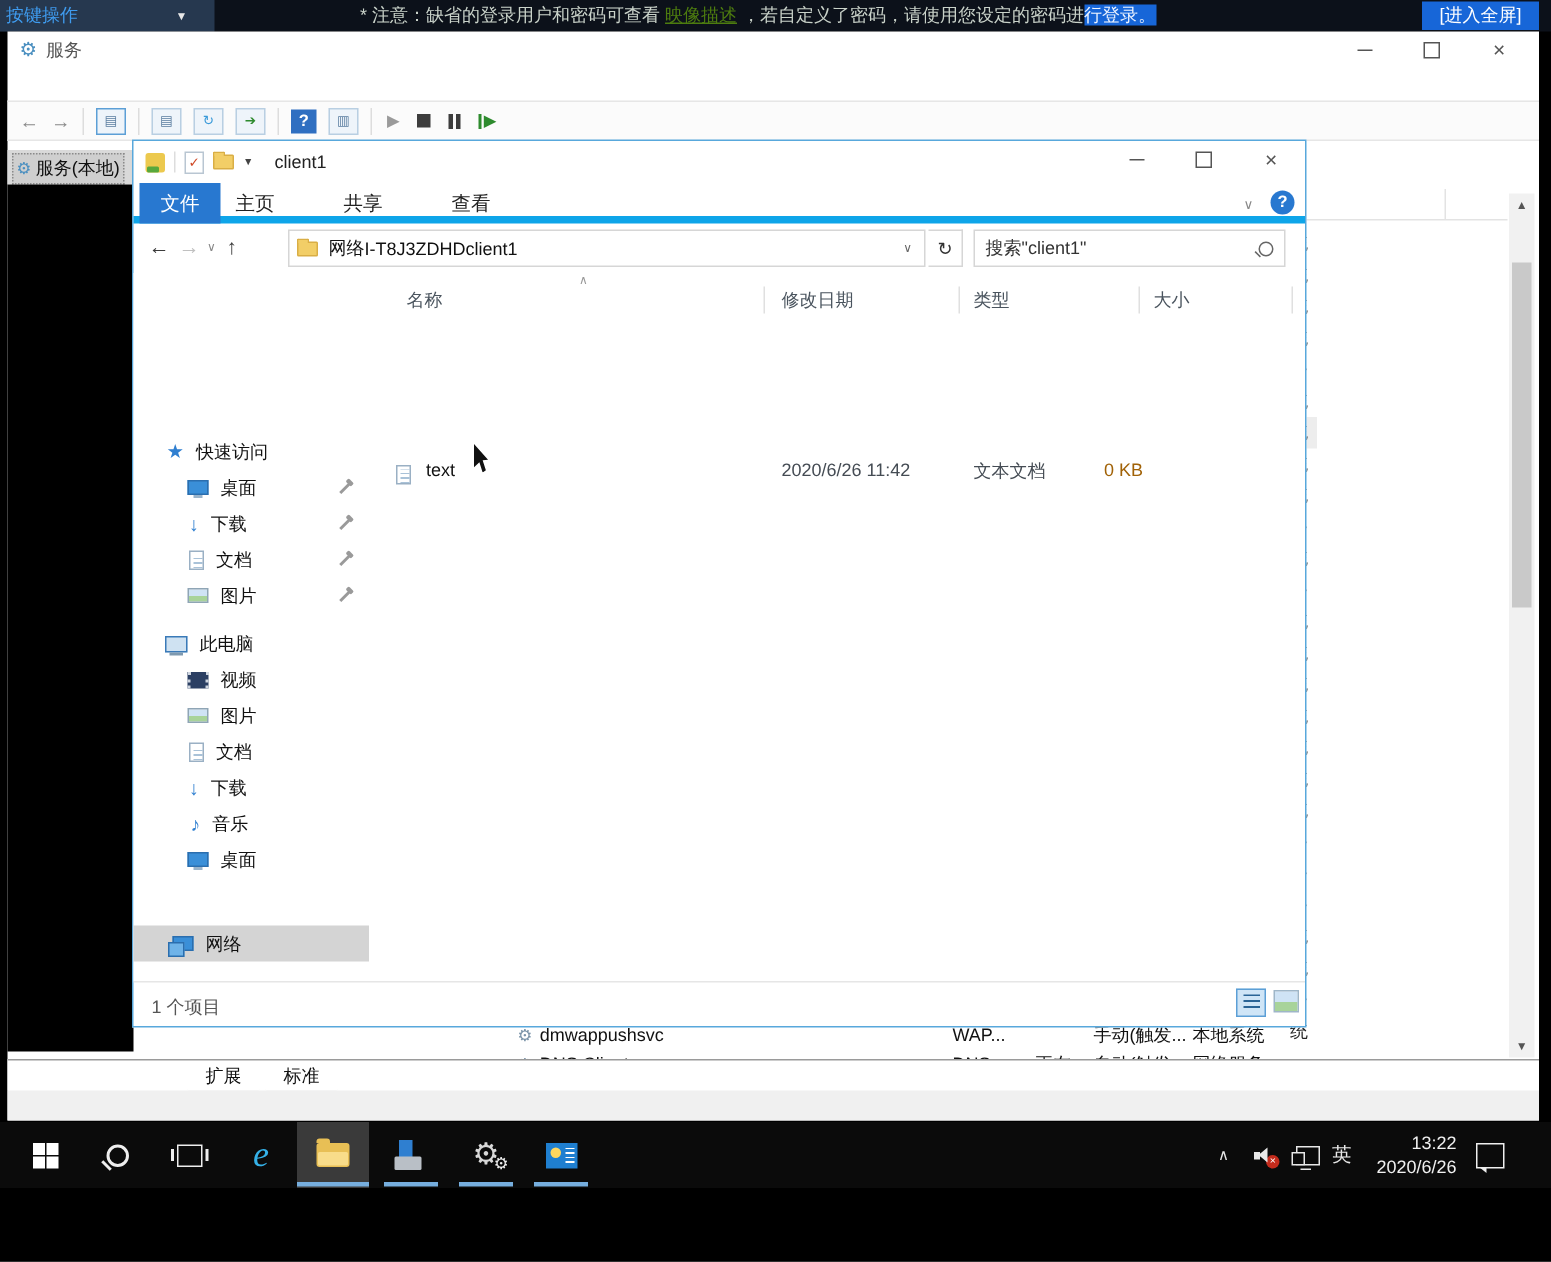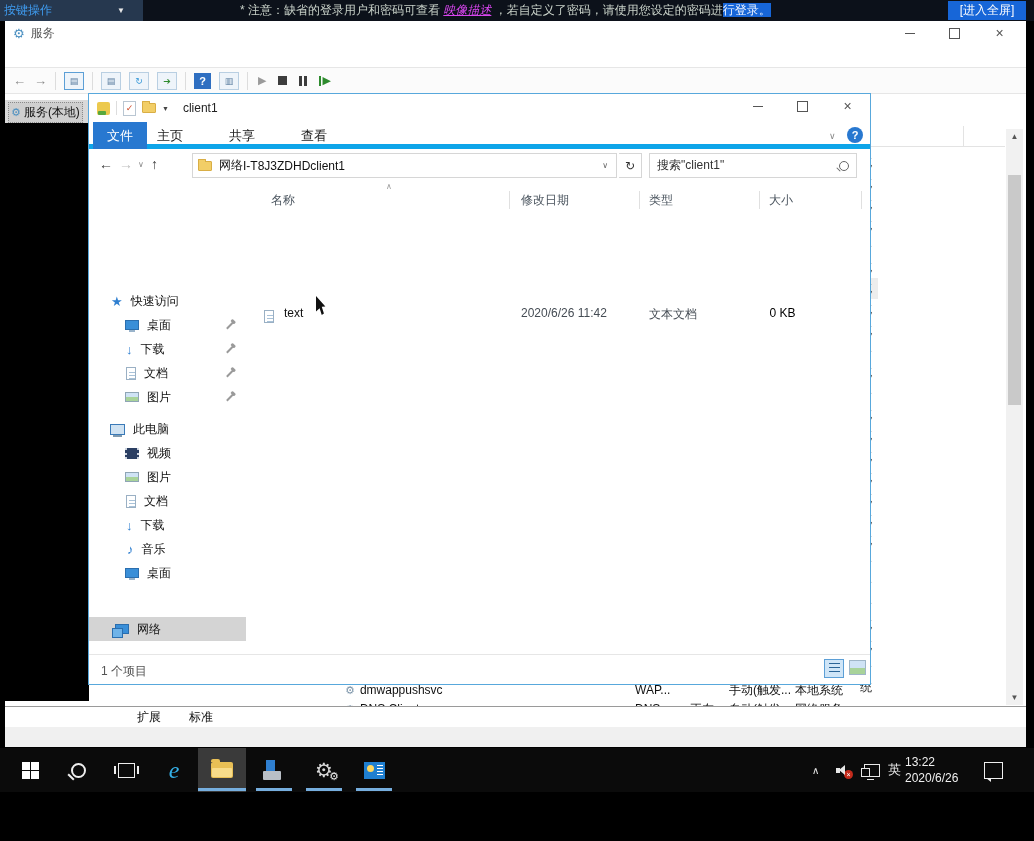--- a/index.html
+++ b/index.html
@@ -4,21 +4,21 @@
 <style>
   html,body{margin:0;padding:0;background:#000;}
   .stage{position:relative;width:1034px;height:841px;background:#000;overflow:hidden;
     font-family:"Liberation Sans","DejaVu Sans",sans-serif;font-size:12px;color:#222;}
   
   .remotebar{position:absolute;left:0;top:0;width:1034px;height:21px;background:#0c111a;}
   .keyop{position:absolute;left:0;top:0;width:143px;height:21px;background:#26384f;color:#3f9bee;
     display:flex;align-items:center;padding-left:4px;box-sizing:border-box;}
   .keyop .caret{position:absolute;right:18px;color:#e8e8e8;font-size:8px;}
   .notice{position:absolute;left:240px;top:0;height:21px;line-height:21px;color:#c9d2c9;white-space:nowrap;}
-  .notice .lnk{color:#d946ef;text-decoration:underline;font-style:italic;}
+  .notice .lnk{color:#4d7c0f;text-decoration:underline;}
   .notice .sel{background:#1766d8;color:#eef4ff;}
   .fullscreen{position:absolute;left:948px;top:1px;width:78px;height:19px;line-height:19px;text-align:center;
     background:#1766d8;color:#fff;}
   
   .svc{position:absolute;left:5px;top:21px;width:1021px;height:726px;background:#fff;}
   .svc-title{position:absolute;left:0;top:0;width:100%;height:24px;display:flex;align-items:center;color:#555;}
   .svc-title .gear{color:#4a8fc0;font-size:13px;margin:0 6px 0 8px;}
   .svc-controls{position:absolute;right:4px;top:0;display:flex;}
   .wbtn{width:45px;height:24px;display:flex;align-items:center;justify-content:center;color:#555;}
   .gl-min{width:10px;height:1px;background:#555;}
@@ -130,21 +130,21 @@
   
   .filearea{position:absolute;left:157px;top:88px;width:624px;height:472px;background:#fff;}
   .cols{position:absolute;left:0;top:7px;width:100%;height:22px;color:#4a545e;}
   .cols .c{position:absolute;top:3px;}
   .cols .v{position:absolute;top:2px;width:1px;height:18px;background:#e0e0e0;}
   .sortcaret{position:absolute;left:140px;top:-6px;font-size:8px;color:#999;}
   .filerow{position:absolute;left:0;top:124px;width:600px;height:22px;color:#111;}
   .filerow .name{position:absolute;left:38px;}
   .filerow .date{position:absolute;left:275px;color:#454c54;}
   .filerow .type{position:absolute;left:403px;color:#454c54;}
-  .filerow .size{position:absolute;left:490px;width:93px;text-align:center;color:#000000;}
+  .filerow .size{position:absolute;left:490px;width:93px;text-align:left;color:#a16207;}
   .filerow .ic-doc{position:absolute;left:18px;top:4px;}
   .cursor{position:absolute;left:70px;top:114px;width:12px;height:19px;background:#111;
     clip-path:polygon(0 0,0 82%,30% 64%,48% 100%,66% 92%,48% 57%,78% 55%);z-index:9;}
   
   .statusbar{position:absolute;left:0;top:560px;width:781px;height:30px;border-top:1px solid #e6e6e6;box-sizing:border-box;}
   .statusbar .cnt{position:absolute;left:12px;top:8px;color:#555;}
   .vw-details{position:absolute;left:735px;top:4px;width:20px;height:19px;background:#cfe5f7;border:1px solid #5c9fd6;
     box-sizing:border-box;display:flex;align-items:center;justify-content:center;}
   .vw-details i{width:11px;height:11px;background:repeating-linear-gradient(#2a6496 0 1px,transparent 1px 4px);}
   .vw-large{position:absolute;left:760px;top:5px;width:17px;height:15px;border:1px solid #9fb6c8;box-sizing:border-box;
@@ -177,21 +177,21 @@
   .tray{position:absolute;top:0;height:44px;display:flex;align-items:center;color:#e8e8e8;}
   .tr-chev{font-size:10px;}
   .spk{position:relative;width:14px;height:12px;}
   .spk:before{content:"";position:absolute;left:0;top:4px;width:4px;height:5px;background:#e8e8e8;}
   .spk:after{content:"";position:absolute;left:3px;top:1px;border-top:5px solid transparent;border-bottom:5px solid transparent;border-right:6px solid #e8e8e8;}
   .spk .badge{position:absolute;right:-3px;bottom:-3px;width:9px;height:9px;border-radius:50%;background:#c42b1c;
     color:#fff;font-size:7px;line-height:9px;text-align:center;}
   .netic{width:14px;height:11px;border:1px solid #e8e8e8;position:relative;}
   .netic:before{content:"";position:absolute;left:2px;bottom:-4px;width:7px;height:1px;background:#e8e8e8;}
   .netic:after{content:"";position:absolute;left:-4px;top:3px;width:7px;height:7px;background:#0b0b0b;border:1px solid #e8e8e8;}
-  .clock{position:absolute;left:905px;top:6px;width:66px;text-align:left;color:#f0f0f0;line-height:16px;}
+  .clock{position:absolute;left:905px;top:6px;width:66px;text-align:right;color:#f0f0f0;line-height:16px;}
   .actionc{width:17px;height:15px;border:1px solid #efefef;position:relative;}
   .actionc:after{content:"";position:absolute;left:1px;bottom:-4px;border-left:5px solid transparent;border-top:4px solid #efefef;}
 </style>
 </head>
 <body>
 
 <div class="stage">
 
   <div class="remotebar">
     <div class="keyop">

